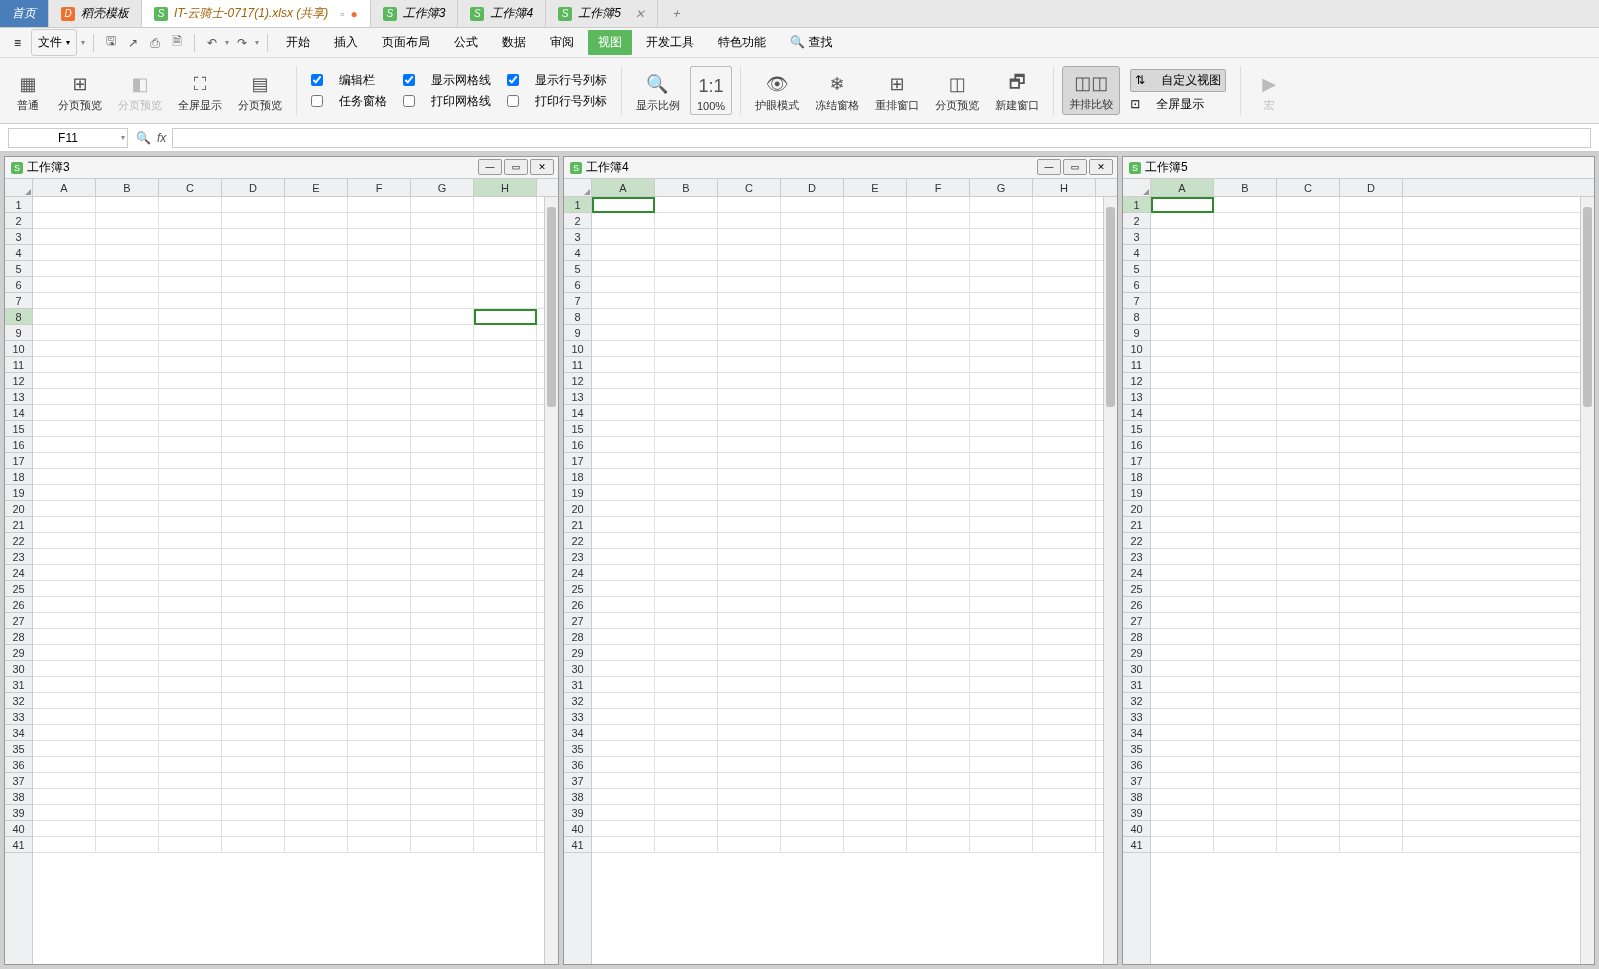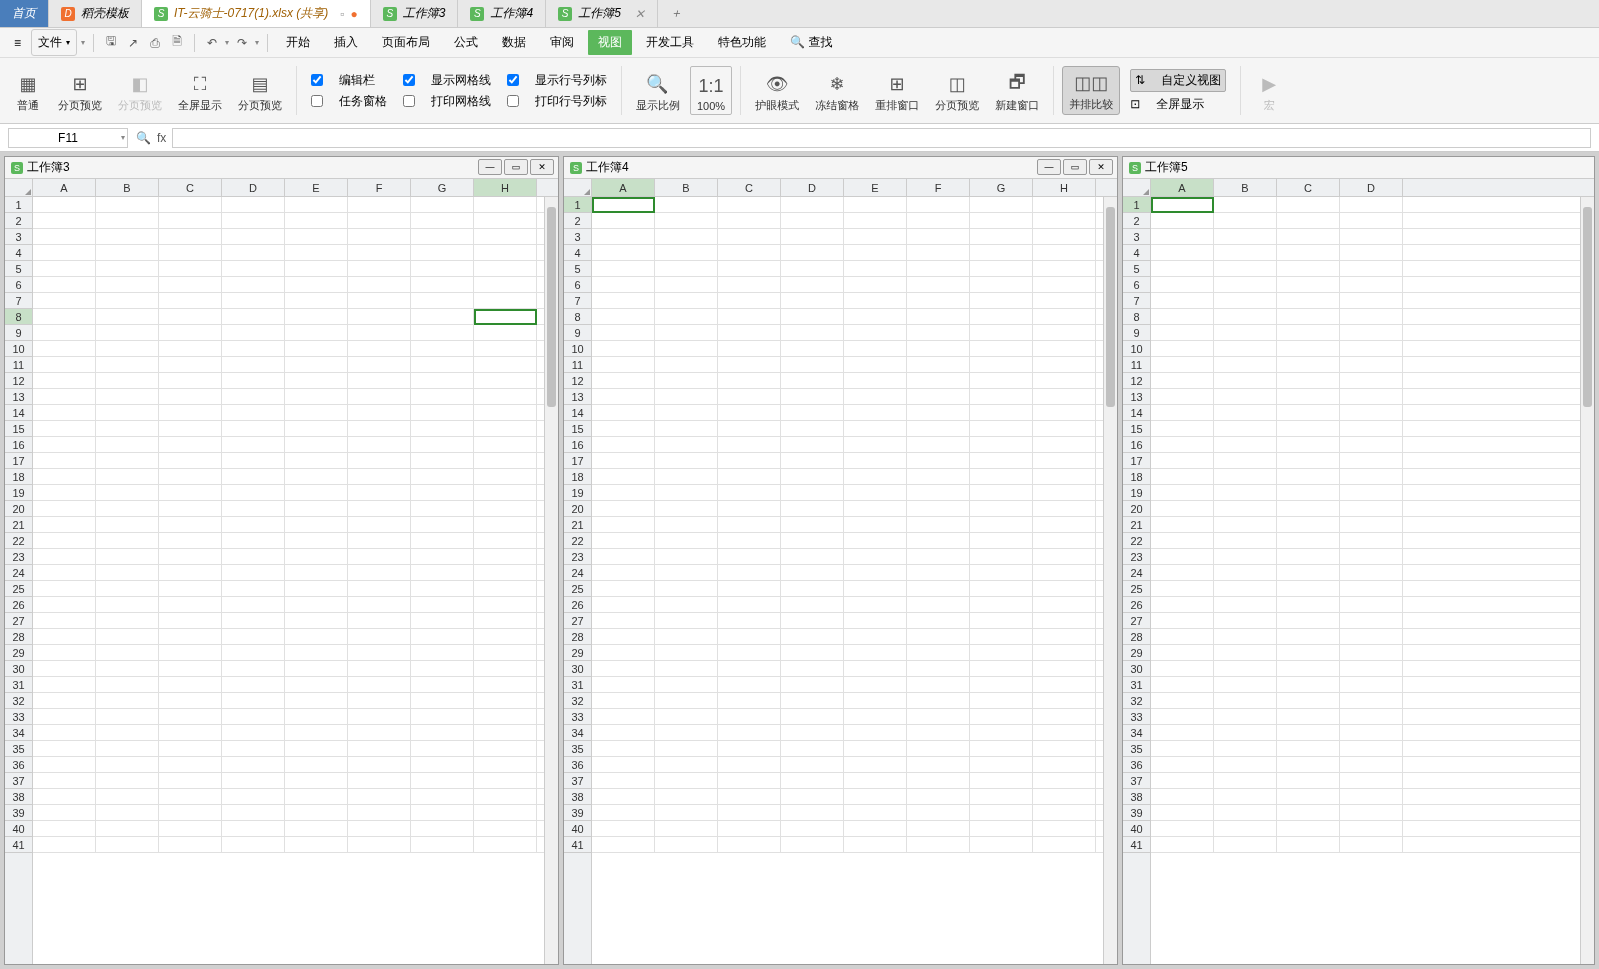--- a/index.html
+++ b/index.html
@@ -246,21 +246,21 @@
   </div>
 </div>
 
 <div class="formula-bar">
   <div class="name-box">
       <span>F11</span>
       <span class="dd">▾</span>
     </div>
   <div class="fx-area">
     <span style="color:#666">🔍</span>
-    <span style="color:#555">fx</span>
+    <span style="font-style:italic;color:#555">fx</span>
     <input class="fx-input" style="">
   </div>
 </div>
 
 <div class="workspace">
   <div class="pane pane1">
     <div class="pane-title">
       <span class="picon">S</span>
       <span>工作簿3</span>
       <div class="pane-controls">

